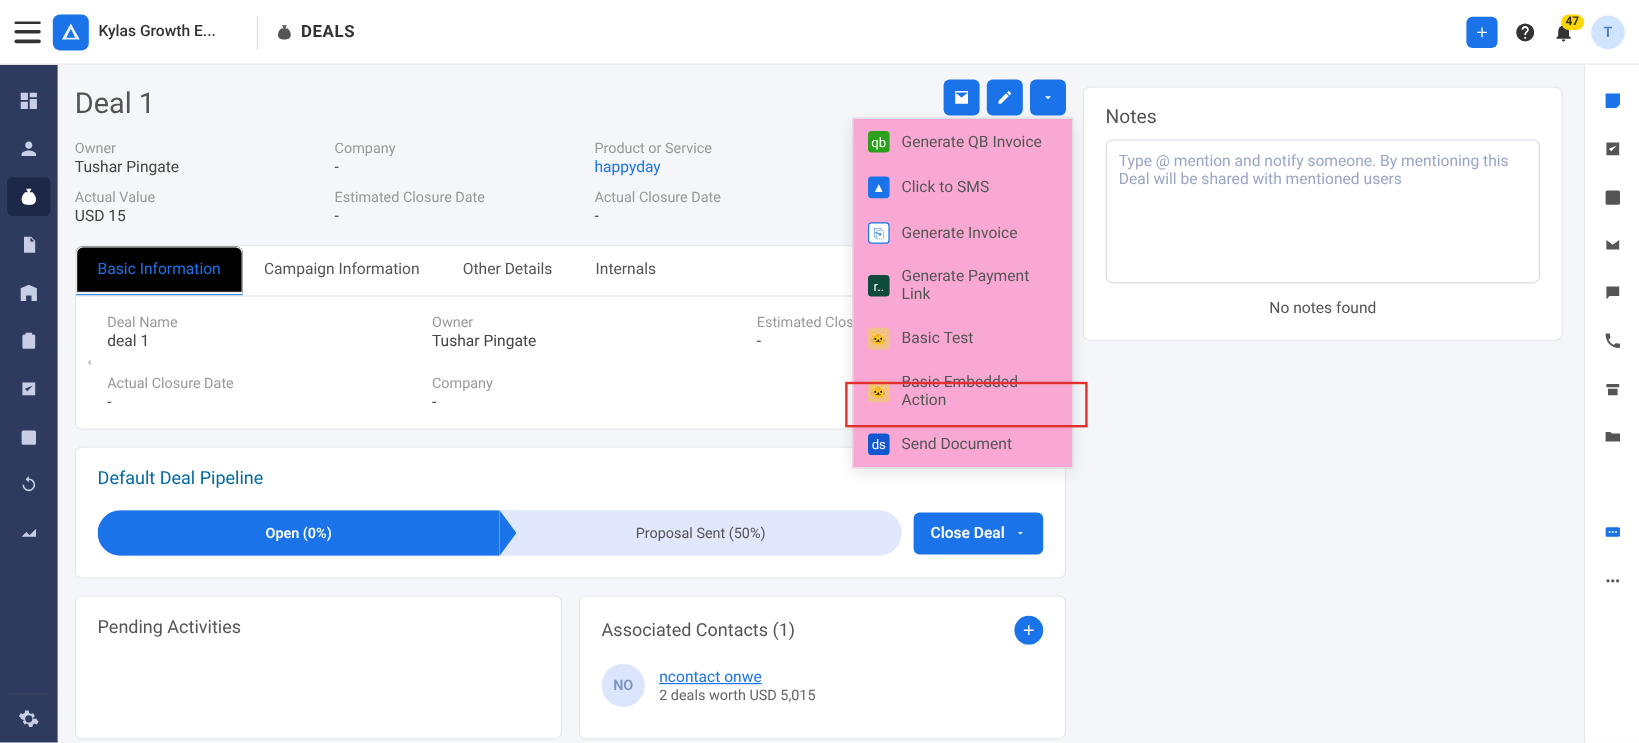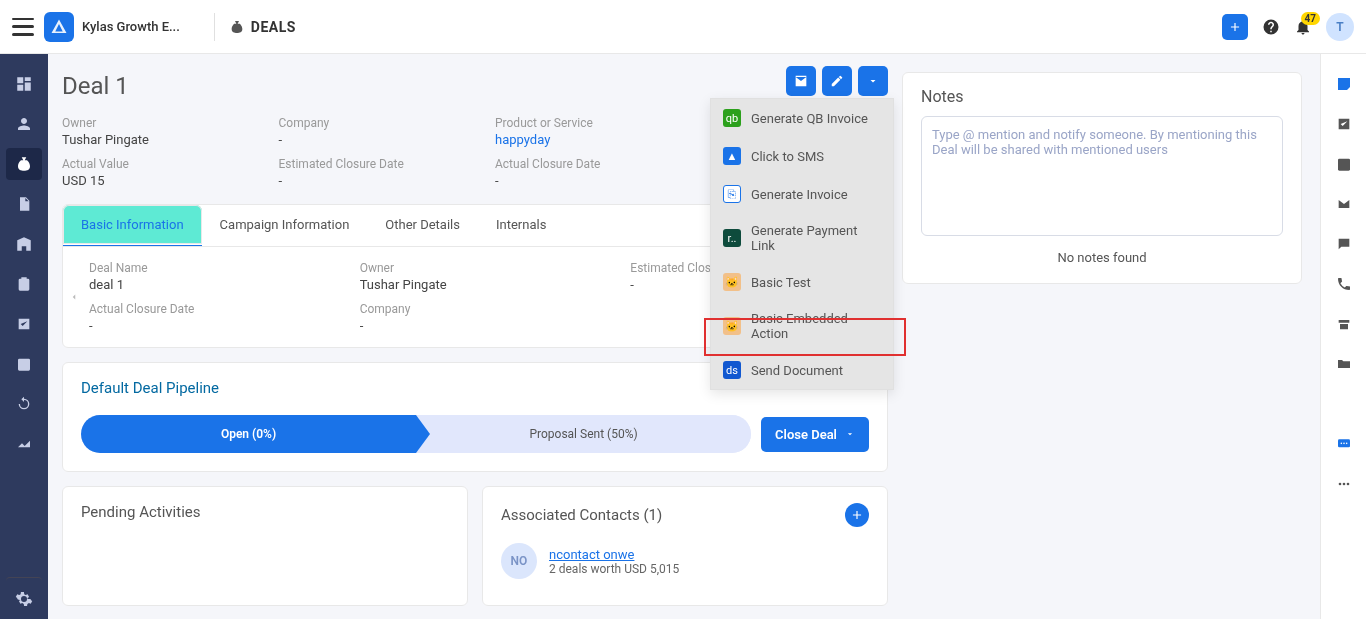--- a/index.html
+++ b/index.html
@@ -41,34 +41,34 @@
 .deal-action-btns { position:absolute; right:0; top:-6px; display:flex; gap:6px;}
 .sq-btn { width:30px; height:30px; background:#1a73e8; border-radius:5px; display:flex; align-items:center; justify-content:center; color:#fff; cursor:pointer;}
 
 
 .info-grid { display:grid; grid-template-columns: repeat(4, 1fr); gap: 10px 40px; margin-bottom:16px;}
 .info-label { font-size:12px; color:#999; margin-bottom:2px;}
 .info-value { font-size:13px; color:#444; }
 .info-value.link { color:#1a73e8; }
 
 
-.action-dropdown { position:absolute; right:-6px; top:26px; width:184px; background:#e5e5e5; border:1px solid #e0e0e0; box-shadow:0 4px 12px rgba(0,0,0,0.1); z-index:100;}
+.action-dropdown { position:absolute; right:-6px; top:26px; width:184px; background:#f9a8d4; border:1px solid #e0e0e0; box-shadow:0 4px 12px rgba(0,0,0,0.1); z-index:100;}
 .action-dropdown .dd-item { display:flex; align-items:center; gap:10px; padding:10px 12px; font-size:13px; color:#555; cursor:pointer;}
 .dd-icon { width:18px; height:18px; border-radius:3px; display:flex; align-items:center; justify-content:center; font-size:11px; color:#fff; flex-shrink:0;}
 .highlight-box { position:absolute; right:-18px; top:246px; width:202px; height:38px; border:2px solid #e03030; z-index:101; pointer-events:none;}
 
 
 .card { background:#fff; border:1px solid #e8e8e8; border-radius:6px; margin-bottom:14px;}
 .tabs { display:flex; border-bottom:1px solid #e8e8e8; }
 .tab { padding:12px 18px; font-size:13px; color:#555; cursor:pointer;}
-.tab.active { color:#1a73e8; border-bottom:2px solid #1a73e8; background: #5eead4; position:relative; box-shadow: inset 0 0 0 1px #e8e8e8; border-radius: 6px 6px 0 0;}
+.tab.active { color:#1a73e8; border-bottom:2px solid #1a73e8; background: #000000; position:relative; box-shadow: inset 0 0 0 1px #e8e8e8; border-radius: 6px 6px 0 0;}
 .tab.active::after{ content:''; position:absolute; left:0; right:0; bottom:-1px; height:1px; background:#fff;}
 .tab-body { padding:14px 26px; position:relative;}
 .chev-left { position:absolute; left:6px; top:50%; transform:translateY(-50%); color:#bbb; cursor:pointer;}
-.detail-grid { display:grid; grid-template-columns: repeat(3, 1fr); gap: 10px 40px;}
+.detail-grid { display:grid; grid-template-columns: repeat(3, 1fr); gap: 20px 40px;}
 
 
 .pipe-card .pipe-title { font-size:15px; color:#0369a1; padding:16px 18px 6px;}
 .pipe-body { padding: 12px 18px 18px; display:flex; align-items:center; gap:10px;}
 .pipe-bar { flex:1; display:flex; height:38px; border-radius:19px; overflow:hidden; background:#e9edfb;}
 .stage { flex:1; display:flex; align-items:center; justify-content:center; font-size:12px; color:#555; position:relative;}
 .stage.active { background:#1a73e8; color:#fff; font-weight:600;}
 .stage.active::after { content:''; position:absolute; right:-14px; top:0; border-top:19px solid transparent; border-bottom:19px solid transparent; border-left:14px solid #1a73e8; z-index:2;}
 .stage.light { background:#e1e7fc;}
 .stage.light::after { content:''; position:absolute; right:-14px; top:0; border-top:19px solid transparent; border-bottom:19px solid transparent; border-left:14px solid #e1e7fc; z-index:2;}

